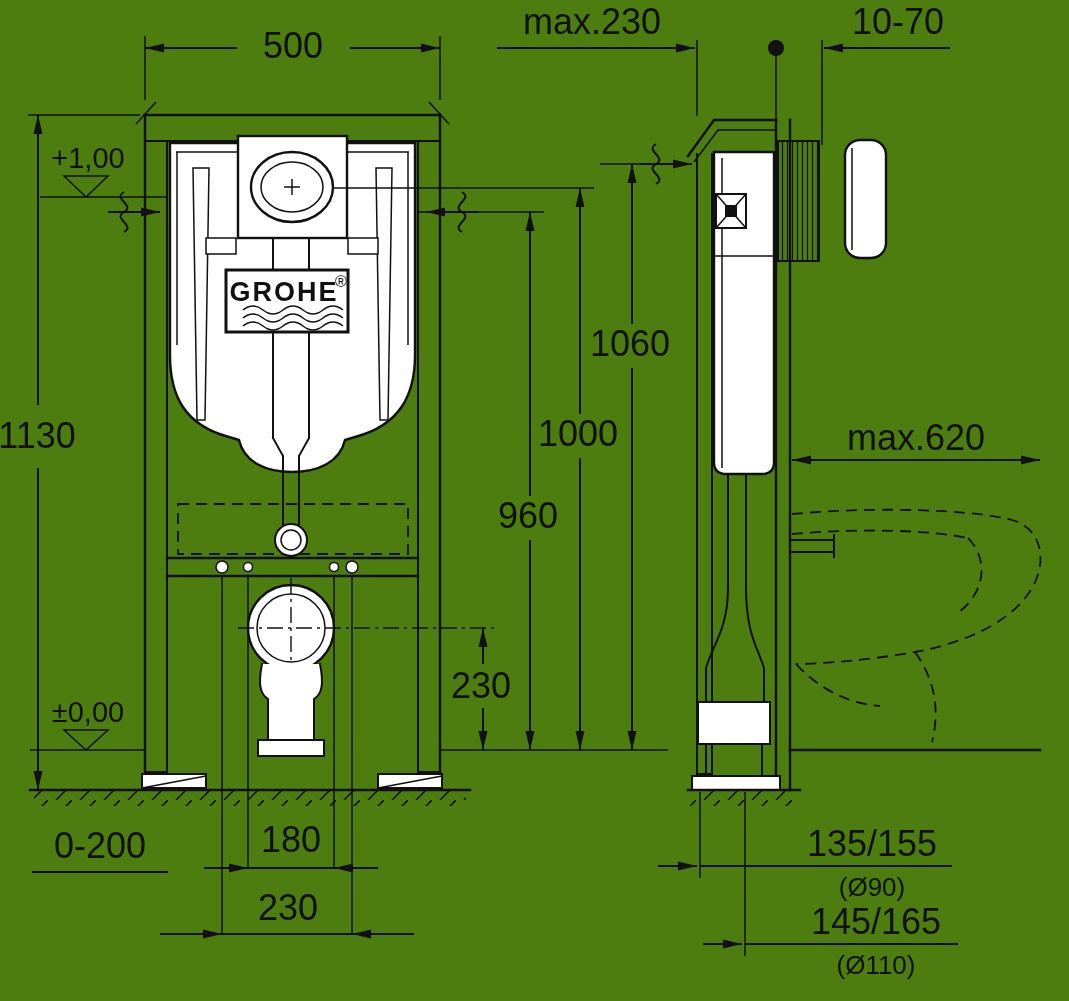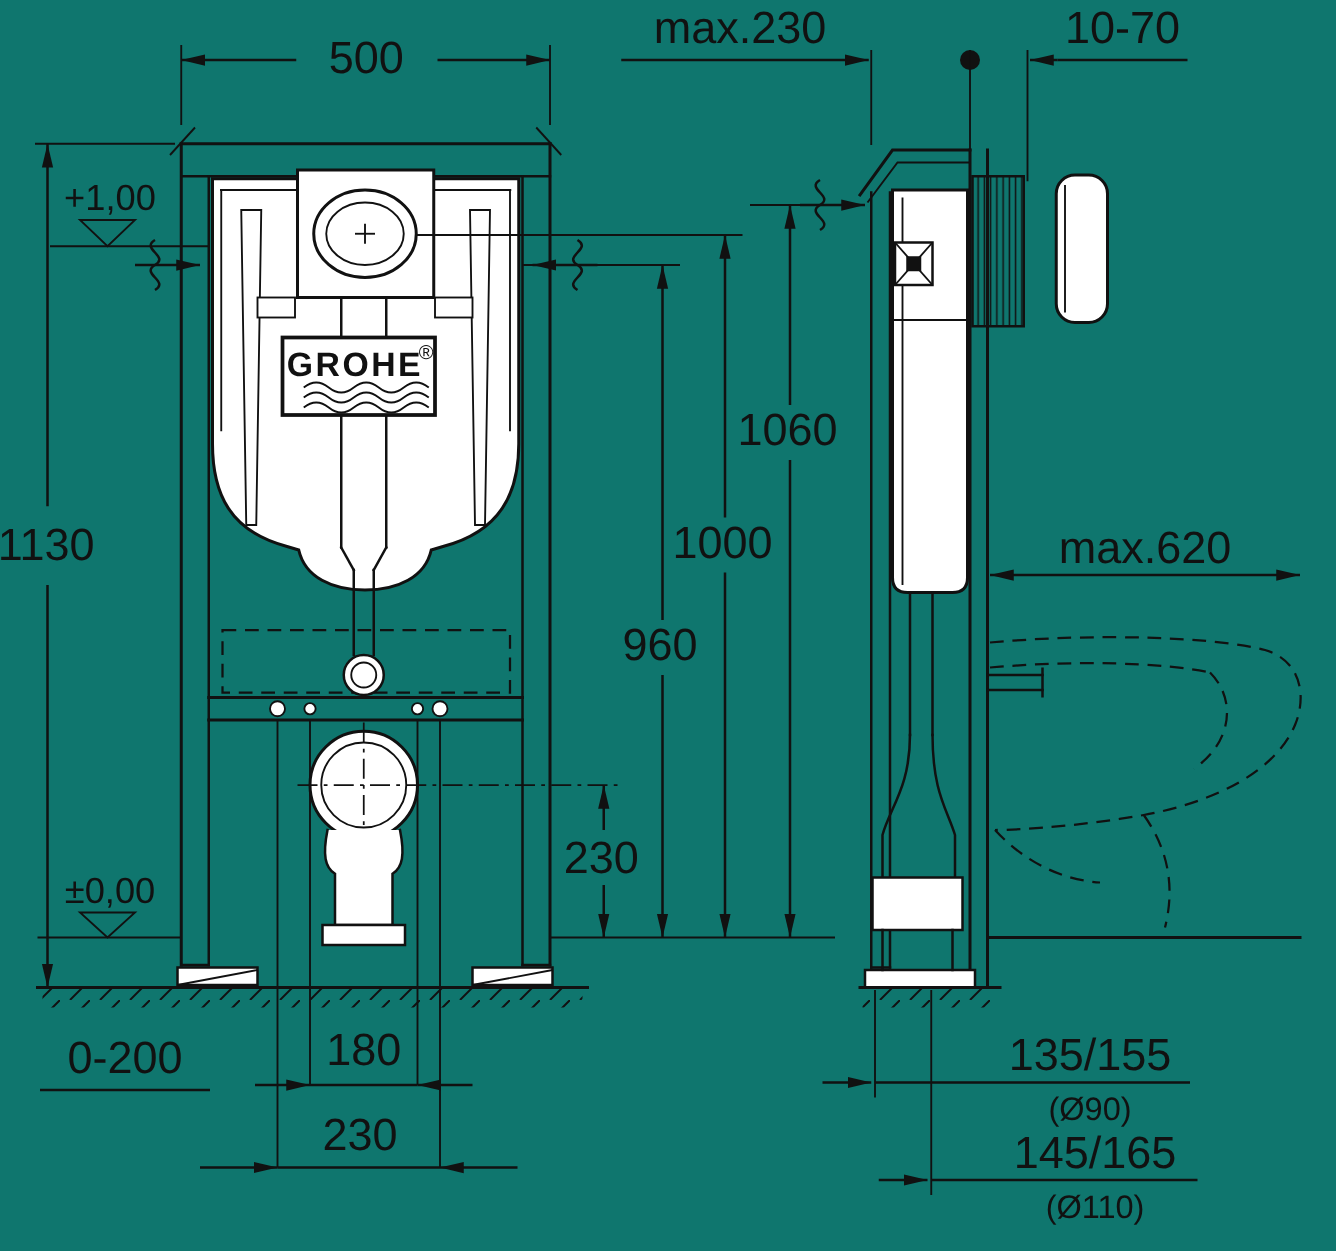--- a/index.html
+++ b/index.html
@@ -1,16 +1,16 @@
 <!DOCTYPE html>
 <html><head>
 <meta charset="utf-8">
 <style>
   html,body{margin:0;padding:0;background:#fff}
-  .stage{width:1069px;height:1001px;background:#0f766e;overflow:hidden}
+  .stage{width:1069px;height:1001px;background:#4d7c0f;overflow:hidden}
   svg{display:block}
   .obj{stroke:#111;stroke-width:2.4;fill:none;stroke-linecap:square}
   .obj2{stroke:#111;stroke-width:2;fill:none;stroke-linecap:square}
   .thin{stroke:#111;stroke-width:1.5;fill:none}
   .dim{stroke:#111;stroke-width:2;fill:none}
   .dash{stroke:#111;stroke-width:1.8;fill:none;stroke-dasharray:11 7}
   .cline{stroke:#111;stroke-width:1.4;fill:none;stroke-dasharray:16 5 3 5}
   .fillw{fill:#fff}
   .lbl{font-family:"Liberation Sans","DejaVu Sans",sans-serif;font-size:36px;fill:#111;text-anchor:middle}
   .lbl-m{font-size:29px}

